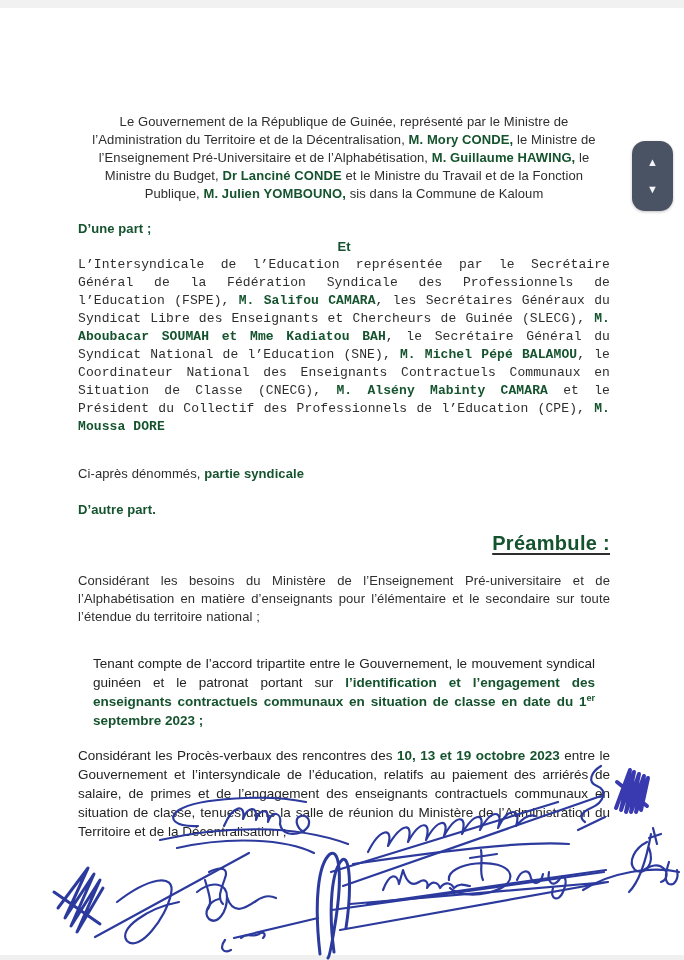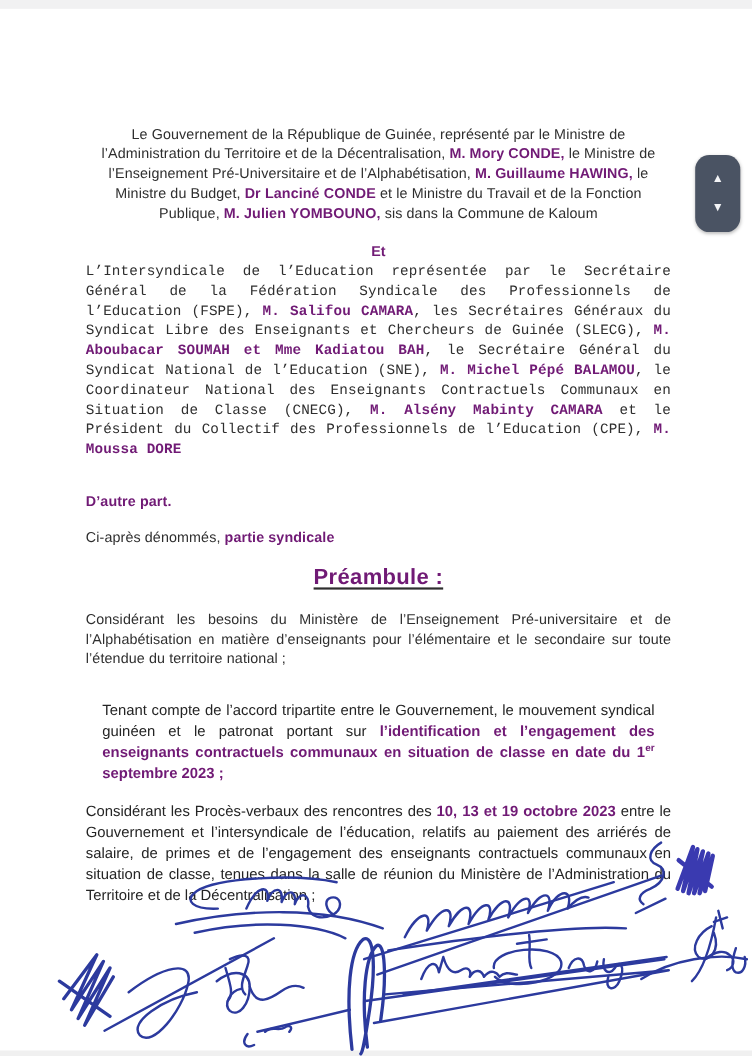--- a/index.html
+++ b/index.html
@@ -8,25 +8,25 @@
     background:#ffffff;
     font-family:"Liberation Sans", sans-serif;
   }
   .top-strip{position:absolute;left:0;top:0;width:684px;height:8px;}
   .bottom-strip{position:absolute;left:0;bottom:0;width:684px;height:5px;}
   .doc{
     position:absolute;left:78px;top:113px;width:532px;
     color:#2e2e2e;font-size:13px;line-height:18px;letter-spacing:.1px;
   }
   .para{margin:0;}
-  .para b{color:#701a75;}
+  .para b{color:#14532d;}
   sup{font-size:9px;line-height:0;vertical-align:super;}
   .s-center{text-align:center;}
   .s-justify{text-align:justify;}
-  .s-heading{text-align:center;text-decoration:underline;text-underline-offset:3px;}
+  .s-heading{text-align:right;text-decoration:underline;text-underline-offset:3px;}
   .s-bold{font-weight:700;}
   .p-0{margin:0 6px 17px;}
   .p-1{margin:0;}
   .p-2{margin:0;}
   .p-3{margin:0 0 0;text-align:center;}
   .p-4{margin:0 0 29px;font-family:Liberation Mono, monospace;}
   .p-5{margin:0 0 18px;}
   .p-6{margin:0 0 15px;}
   .p-7{font-size:20px;font-weight:700;letter-spacing:.3px;margin:4px 0 20px;}
   .p-8{margin:0 0 28px;}
@@ -49,24 +49,25 @@
   .ink-dark{stroke-width:4;}
 </style>
 </head>
 <body style="background: rgb(255, 255, 255);">
 
 <div class="top-strip" style="background: rgb(241, 241, 242);"></div>
 <div class="bottom-strip" style="background: rgb(240, 240, 240);"></div>
 
 <div class="doc">
     <p class="para p-0 s-center"><span>Le Gouvernement de la République de Guinée, représenté par le Ministre de l’Administration du Territoire et de la Décentralisation, </span><span><b>M. Mory CONDE,</b></span><span> le Ministre de l’Enseignement Pré-Universitaire et de l’Alphabétisation, </span><span><b>M. Guillaume HAWING,</b></span><span> le Ministre du Budget, </span><span><b>Dr Lanciné CONDE</b></span><span> et le Ministre du Travail et de la Fonction Publique, </span><span><b>M. Julien YOMBOUNO,</b></span><span> sis dans la Commune de Kaloum</span></p>
+    <p class="para p-2 s-bold"><span><b>D’une part ;</b></span></p>
     <p class="para p-3 s-bold"><span><b>Et</b></span></p>
     <p class="para p-4 s-justify"><span>L’Intersyndicale de l’Education représentée par le Secrétaire Général de la Fédération Syndicale des Professionnels de l’Education (FSPE), </span><span><b>M. Salifou CAMARA</b></span><span>, les Secrétaires Généraux du Syndicat Libre des Enseignants et Chercheurs de Guinée (SLECG), </span><span><b>M. Aboubacar SOUMAH et Mme Kadiatou BAH</b></span><span>, le Secrétaire Général du Syndicat National de l’Education (SNE), </span><span><b>M. Michel Pépé BALAMOU</b></span><span>, le Coordinateur National des Enseignants Contractuels Communaux en Situation de Classe (CNECG), </span><span><b>M. Alsény Mabinty CAMARA</b></span><span> et le Président du Collectif des Professionnels de l’Education (CPE), </span><span><b>M. Moussa DORE</b></span></p>
+    <p class="para p-5 s-justify"><span>Ci-après dénommés, </span><span><b>partie syndicale</b></span></p>
     <p class="para p-6 s-bold"><span><b>D’autre part.</b></span></p>
-    <p class="para p-5 s-justify"><span>Ci-après dénommés, </span><span><b>partie syndicale</b></span></p>
     <p class="para p-7 s-heading"><span><b>Préambule :</b></span></p>
     <p class="para p-8 s-justify"><span>Considérant les besoins du Ministère de l’Enseignement Pré-universitaire et de l’Alphabétisation en matière d’enseignants pour l’élémentaire et le secondaire sur toute l’étendue du territoire national ;</span></p>
     <p class="para p-9 s-justify"><span>Tenant compte de l’accord tripartite entre le Gouvernement, le mouvement syndical guinéen et le patronat portant sur </span><span><b>l’identification et l’engagement des enseignants contractuels communaux en situation de classe en date du 1</b></span><sup><b>er</b></sup><span><b> septembre 2023 ;</b></span></p>
     <p class="para p-10 s-justify"><span>Considérant les Procès-verbaux des rencontres des </span><span><b>10, 13 et 19 octobre 2023</b></span><span> entre le Gouvernement et l’intersyndicale de l’éducation, relatifs au paiement des arriérés de salaire, de primes et de l’engagement des enseignants contractuels communaux en situation de classe, tenues dans la salle de réunion du Ministère de l’Administration du Territoire et de la Décentralisation ;</span></p>
   </div>
 
 <div class="scroll-widget" style="background: rgb(74, 83, 99);">
   <button class="scroll-btn"><span>▲</span></button>
   <button class="scroll-btn"><span>▼</span></button>
 </div>

